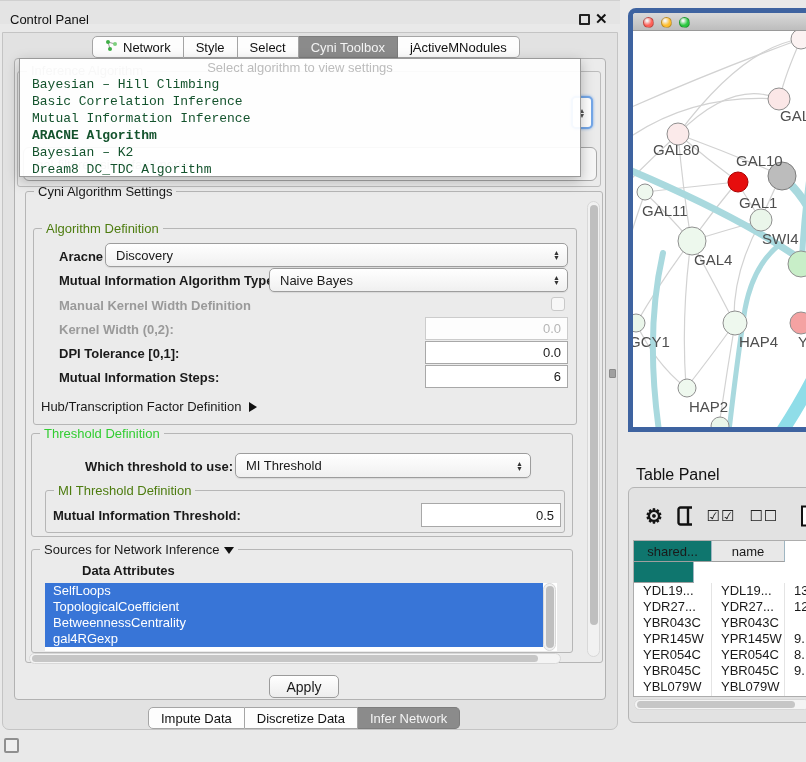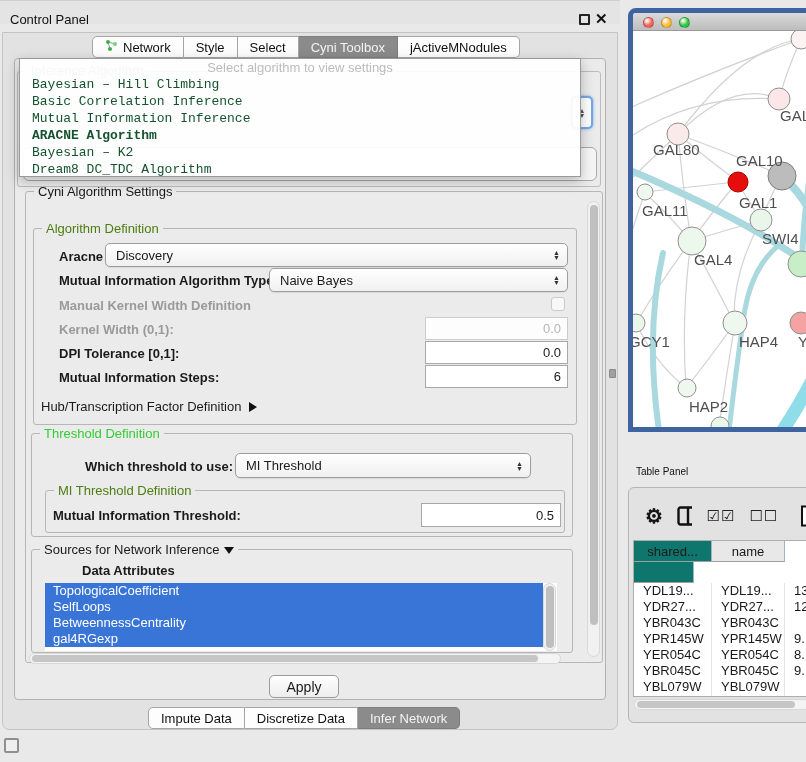--- a/index.html
+++ b/index.html
@@ -93,21 +93,21 @@
 
   
   #net-window{left:628px;top:8px;width:190px;height:424px;border:5px solid #3e63a0;
               border-radius:8px 8px 0 0;background:#fff;overflow:hidden;}
   #net-titlebar{position:absolute;left:0;top:0;width:100%;height:18px;
                 background:linear-gradient(#d9d9d9,#bdbdbd);border-bottom:1px solid #9a9a9a;}
   .tlight{position:absolute;top:4px;width:11px;height:11px;border-radius:50%;border:1px solid rgba(0,0,0,0.25);}
   #net-canvas{position:absolute;left:0;top:18px;width:180px;height:396px;background:#fff;}
 
   
-  #tp-title{left:636px;top:466px;font-size:10px;color:#111;}
+  #tp-title{left:636px;top:466px;font-size:16px;color:#111;}
   #tp-panel{left:628px;top:487px;width:186px;height:236px;background:#e2e2e2;
             border:1px solid #b5b5b5;border-radius:6px;overflow:hidden;}
   #tp-toolbar{position:absolute;left:0;top:10px;width:100%;height:36px;display:flex;
               align-items:center;gap:14px;padding-left:16px;}
   .gear{font-size:20px;color:#141414;font-weight:bold;line-height:20px;}
   .cbpair{font-size:15px;color:#222;letter-spacing:1px;}
   #tp-table{position:absolute;left:4px;top:52px;width:182px;height:157px;background:#fff;
             border:1px solid #adadad;overflow:hidden;}
   .th{display:inline-block;height:21px;line-height:21px;text-align:center;font-size:13px;
       border-right:1px solid #9fb6c2;border-bottom:1px solid #9f9f9f;background:#e8e8e8;
@@ -196,21 +196,21 @@
     <span>Discovery</span>
     <span class="spin">▲<br>▼</span>
   </div>
   <div class="loc blabel" style="left:44px;top:214px;">Mutual Information Algorithm Type:</div>
   <div class="combo loc" style="left:254px;top:209px;width:299px;height:24px;">
     <span>Naive Bayes</span>
     <span class="spin">▲<br>▼</span>
   </div>
   <div class="loc blabel gray" style="left:44px;top:239px;">Manual Kernel Width Definition</div>
   <div class="checkbox loc" style="left:536px;top:238px;"></div>
-  <div class="loc blabel gray" style="left:44px;top:263px;">Kernel Width (0,1):</div>
+  <div class="loc blabel gray" style="left:44px;top:263px;">Kernel Width (0,2):</div>
   <div class="tfield disabled loc" style="left:410px;top:258px;width:143px;height:23px;">
     <span>0.0</span>
   </div>
   <div class="loc blabel" style="left:44px;top:287px;">DPI Tolerance [0,1]:</div>
   <div class="tfield loc" style="left:410px;top:282px;width:143px;height:23px;">
     <span>0.0</span>
   </div>
   <div class="loc blabel" style="left:44px;top:311px;">Mutual Information Steps:</div>
   <div class="tfield loc" style="left:410px;top:306px;width:143px;height:23px;">
     <span>6</span>
@@ -235,22 +235,22 @@
   <div class="loc blabel" style="left:38px;top:449px;">Mutual Information Threshold:</div>
   <div class="tfield loc" style="left:406px;top:444px;width:140px;height:24px;">
     <span>0.5</span>
   </div>
 
   <div class="loc group" style="left:16px;top:490px;width:542px;height:104px;">
     <span class="glabel"><span>Sources for Network Inference</span><span class="tri-down"></span></span>
   </div>
   <div class="loc blabel" style="left:26px;top:504px;padding-left:41px;">Data Attributes</div>
   <div class="loc" id="attr-list">
+      <div class="attr-item">SelfLoops</div>
       <div class="attr-item">TopologicalCoefficient</div>
-      <div class="attr-item">SelfLoops</div>
       <div class="attr-item">BetweennessCentrality</div>
       <div class="attr-item">gal4RGexp</div>
     </div>
   <div class="loc vtrack" style="left:528px;top:524px;width:13px;height:68px;">
     <div class="vthumb" style="left:2px;top:2px;width:8px;height:62px;"></div>
   </div>
   <div class="loc htrack" style="left:14px;top:594px;width:532px;height:11px;">
     <div class="hthumb" style="left:2px;top:1px;width:506px;height:7px;"></div>
   </div>
 

